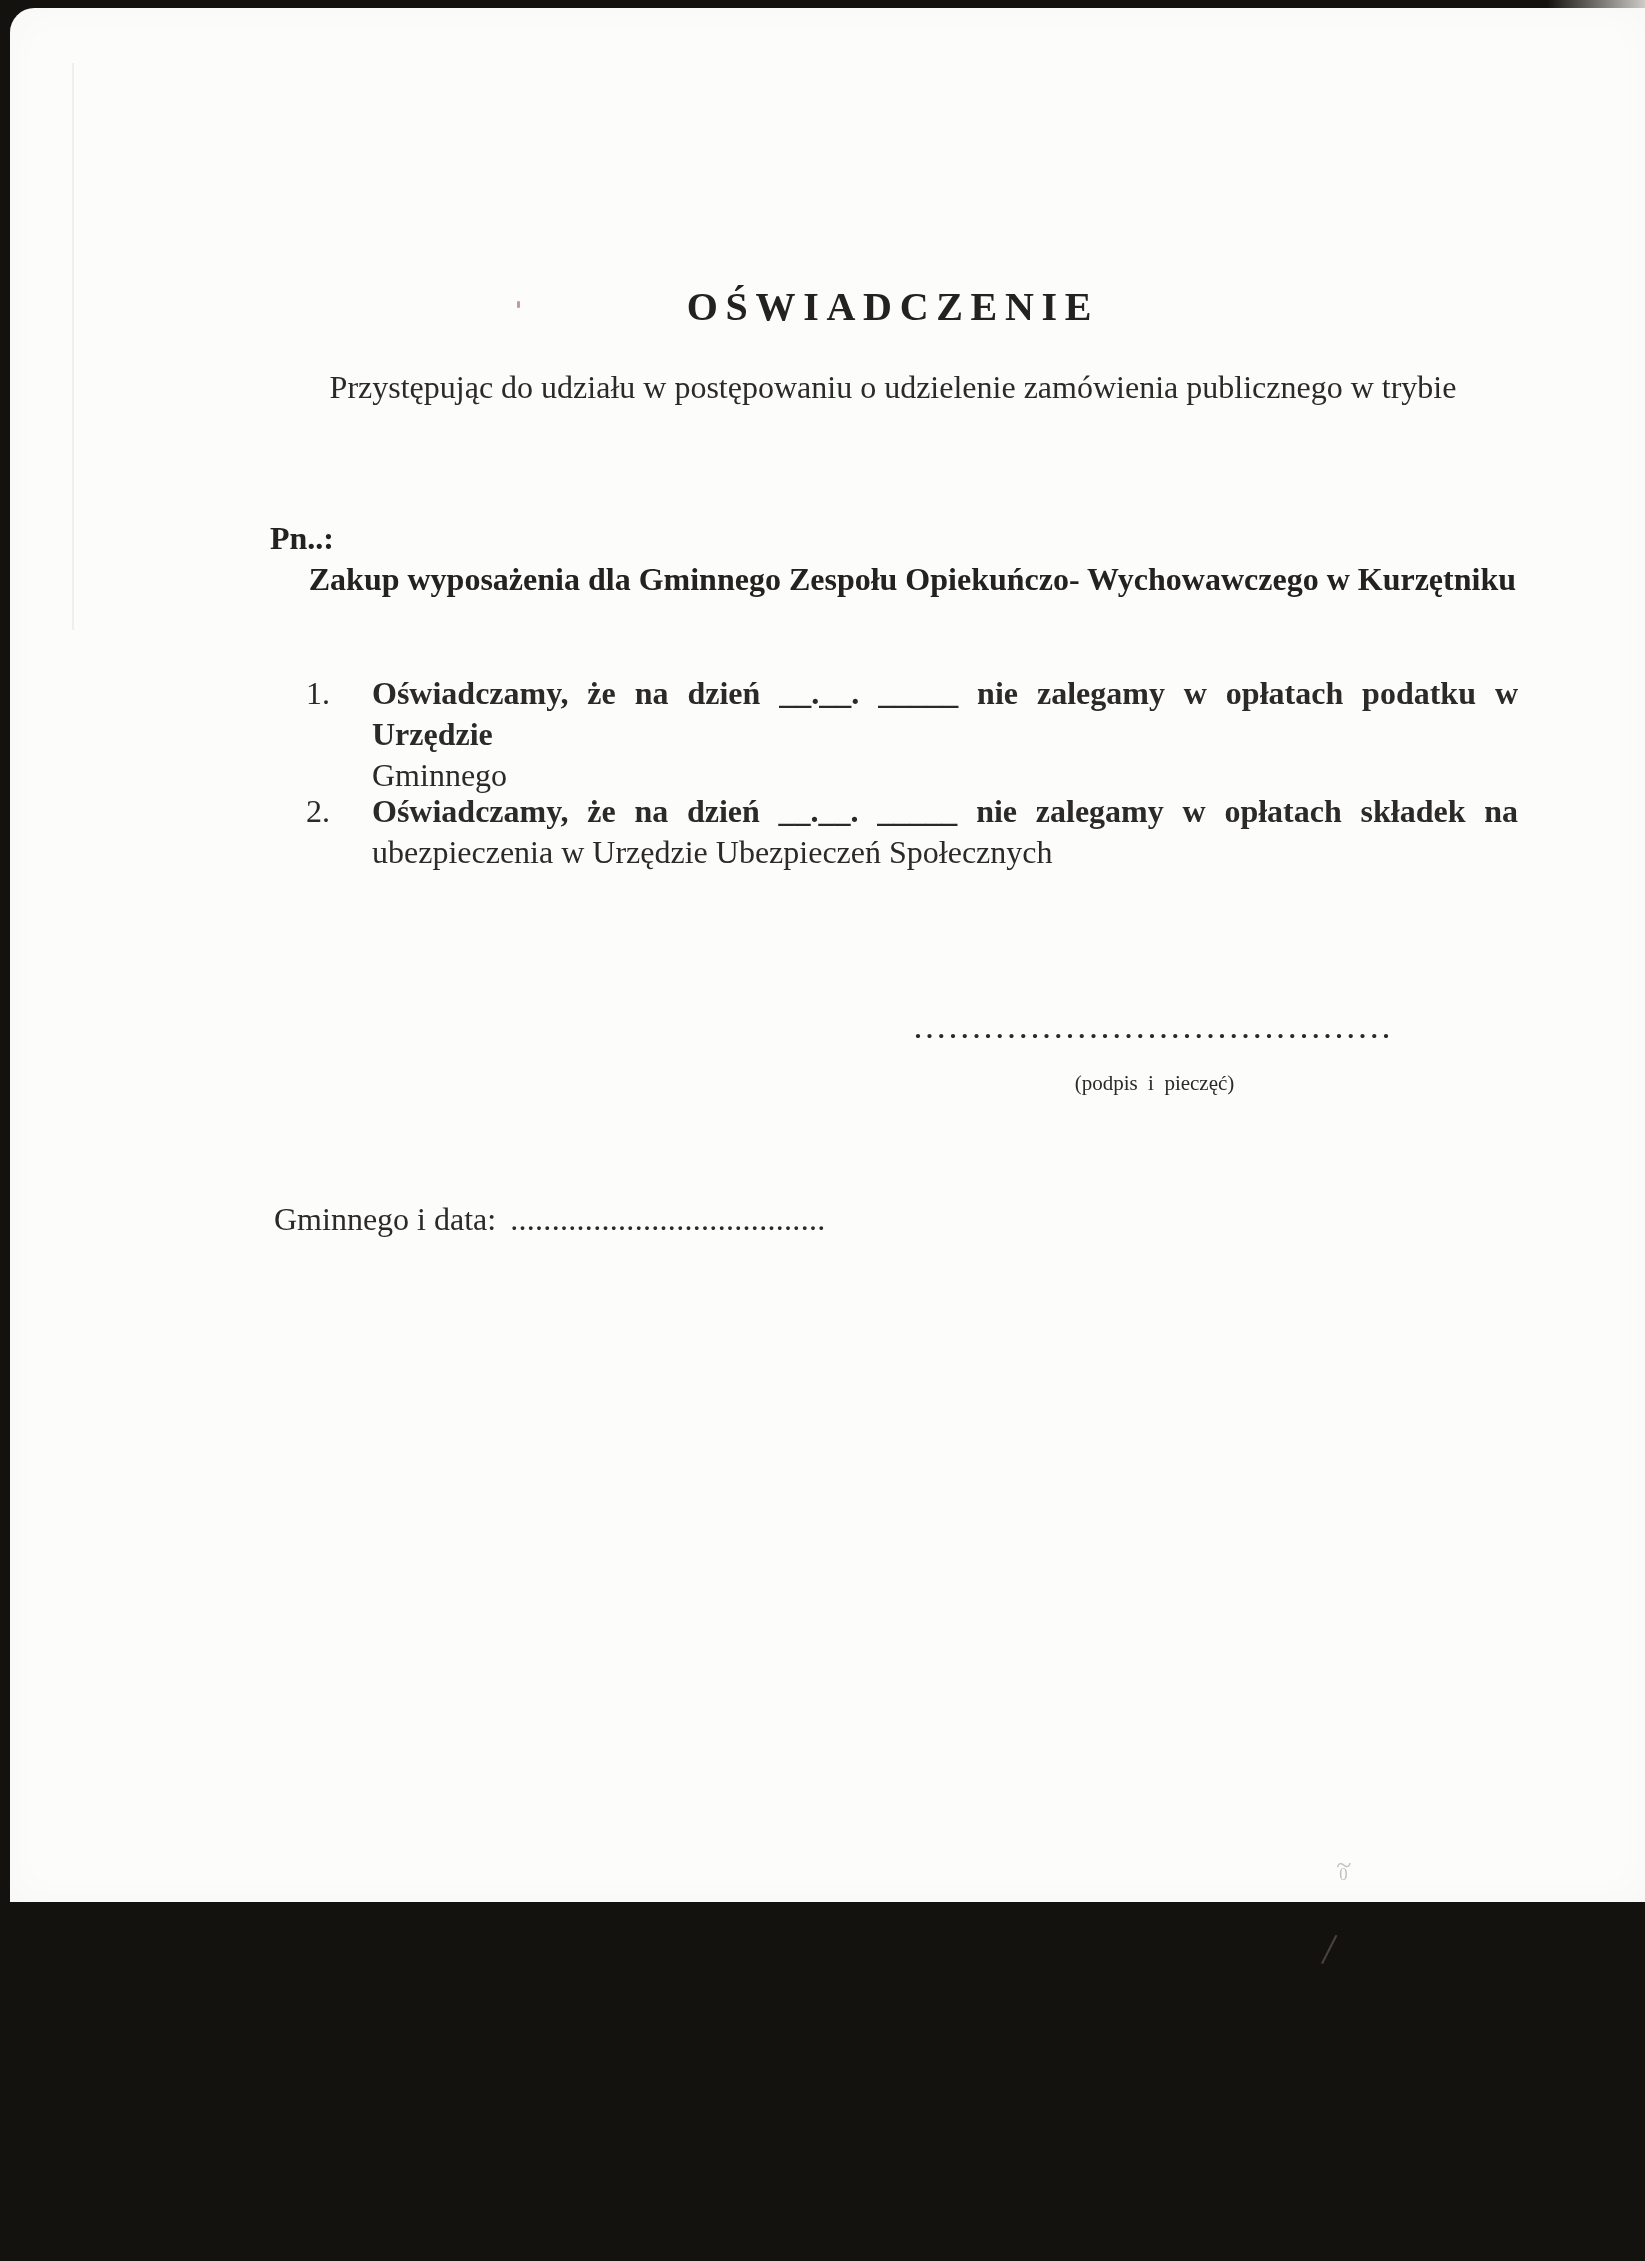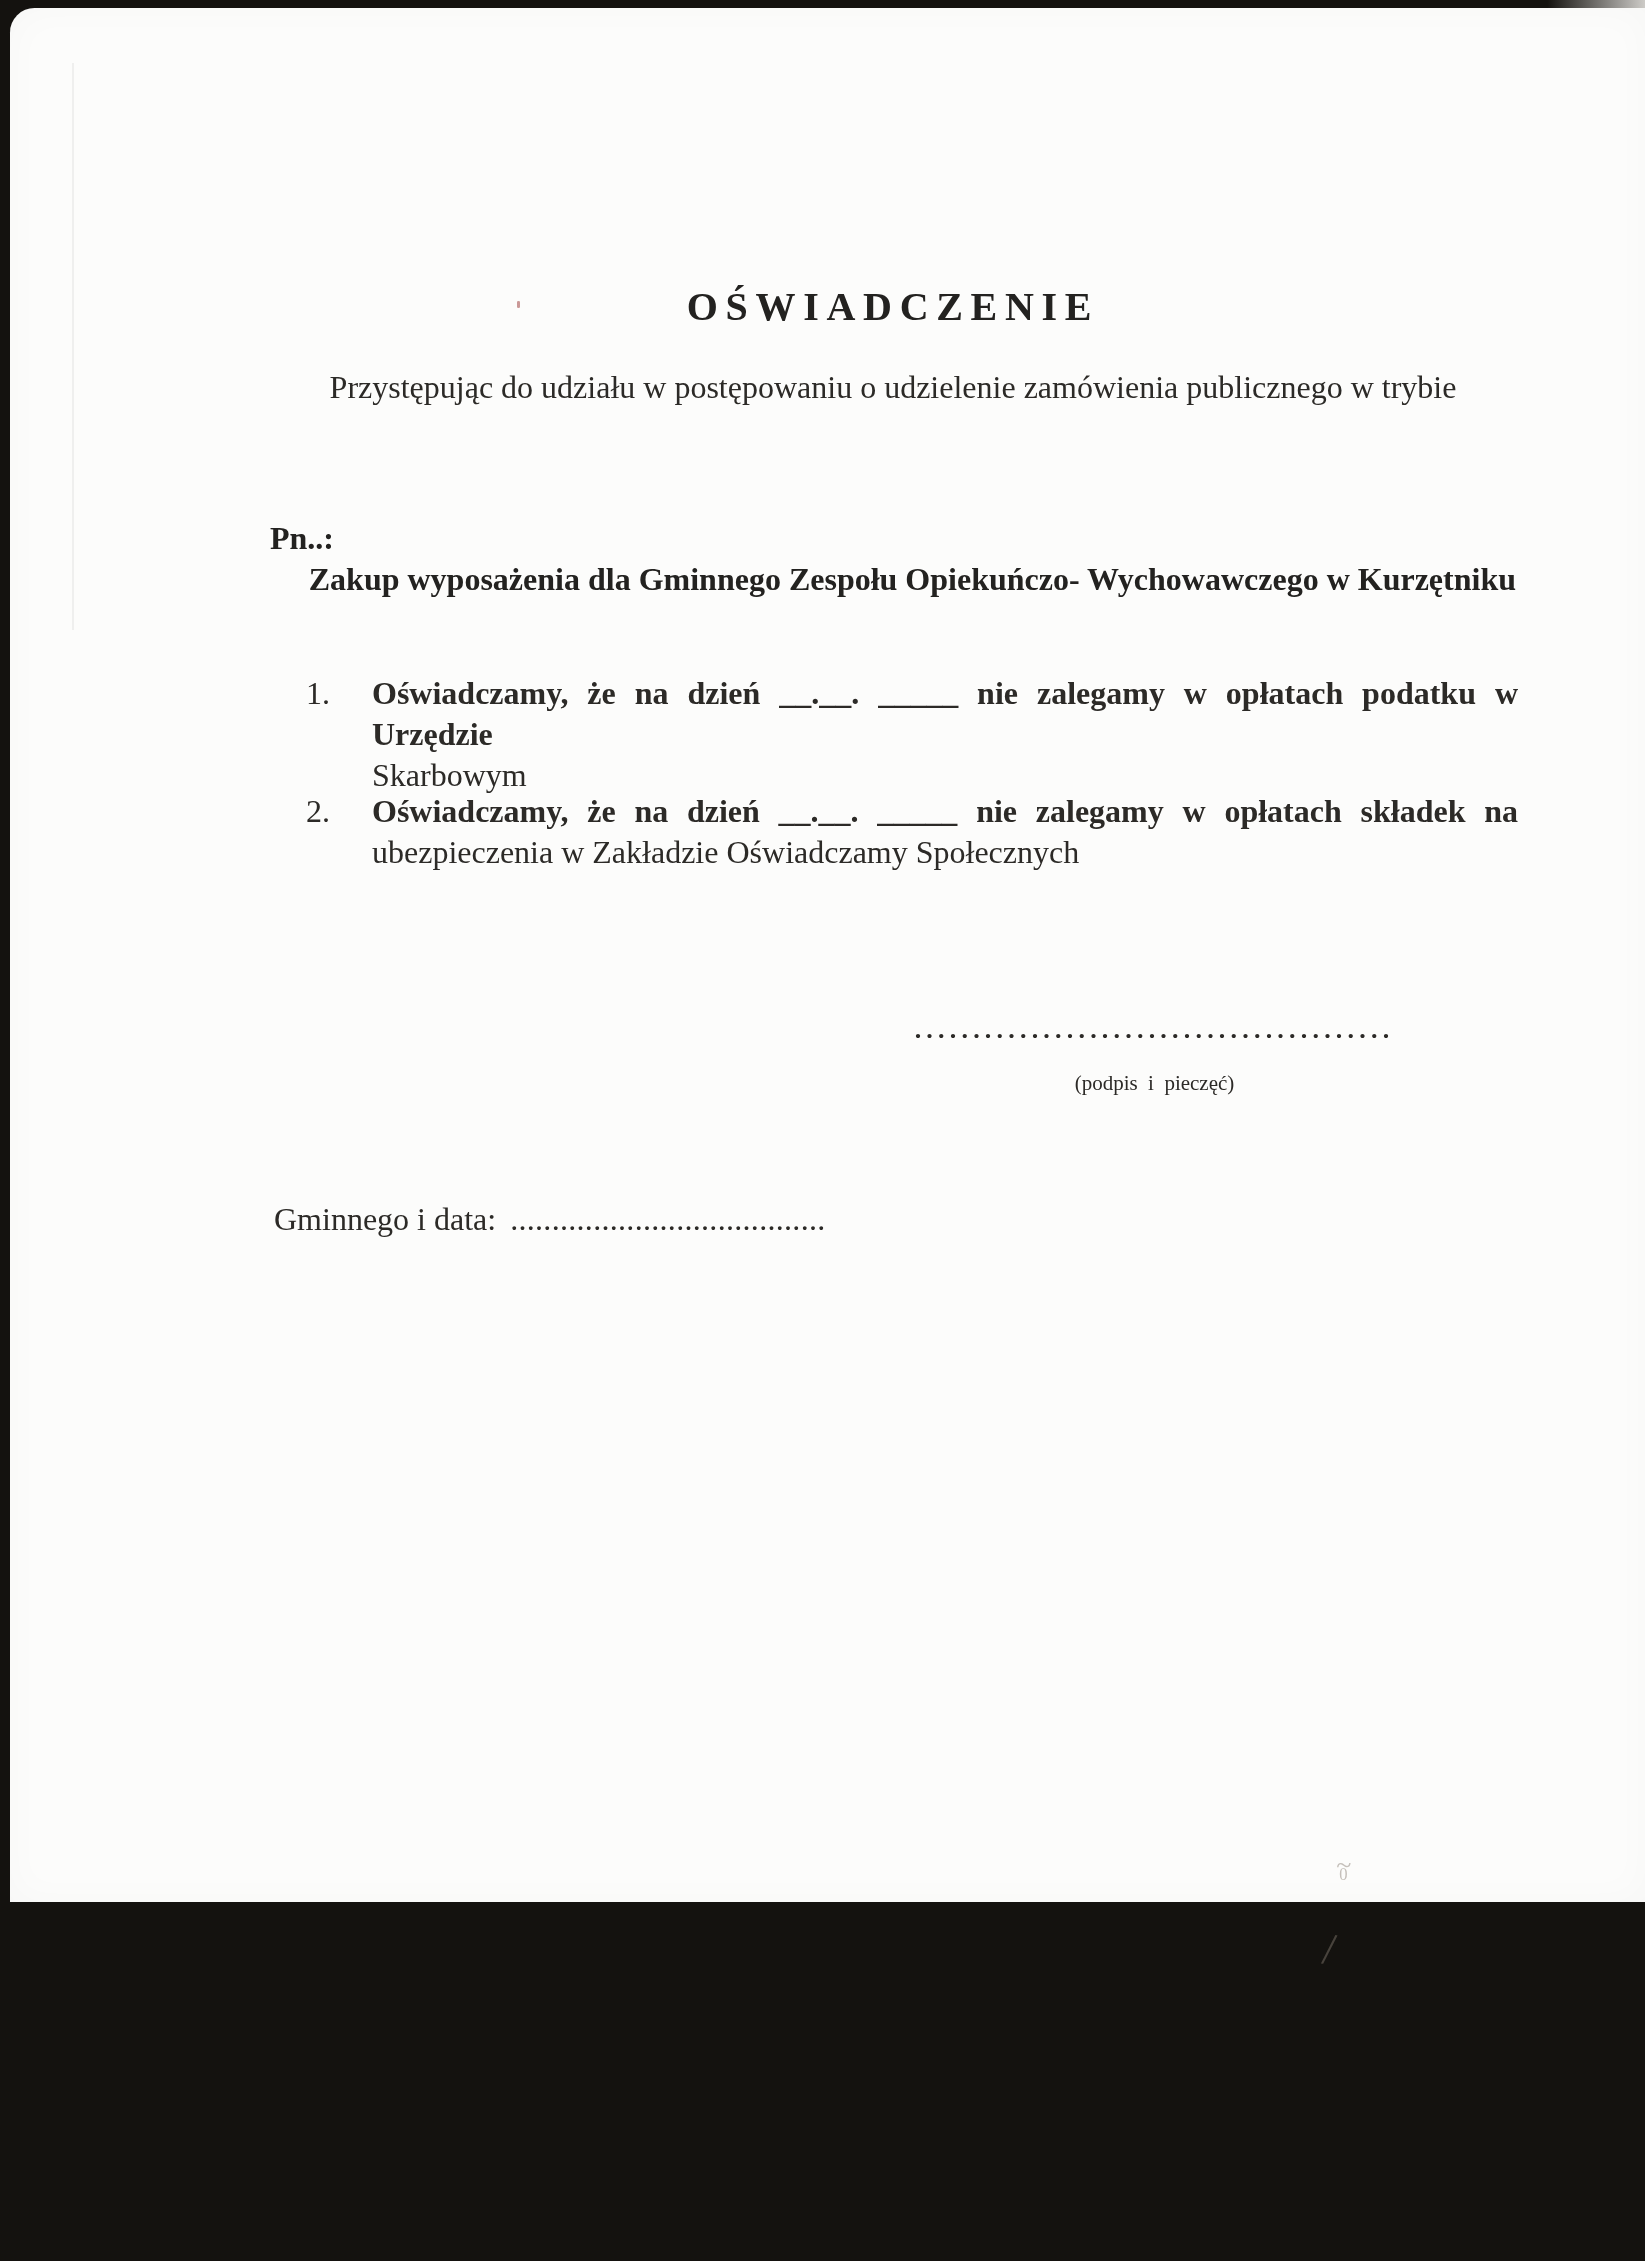--- a/index.html
+++ b/index.html
@@ -121,29 +121,29 @@
     <div class="line">Przystępując do udziału w postępowaniu o udzielenie zamówienia publicznego w trybie</div>
   </div>
 
   <div class="subject-label">Pn..:</div>
   <div class="subject">Zakup wyposażenia dla Gminnego Zespołu Opiekuńczo- Wychowawczego w Kurzętniku</div>
 
   <div class="list-item first txt">
     <div class="item-number">1.</div>
     <div class="item-text">
       <div class="jline">Oświadczamy, że na dzień __.__. _____ nie zalegamy w opłatach podatku w Urzędzie</div>
-      <div>Skarbowym</div>
+      <div>Gminnego</div>
     </div>
   </div>
 
   <div class="list-item second txt">
     <div class="item-number">2.</div>
     <div class="item-text">
       <div class="jline">Oświadczamy, że na dzień __.__. _____ nie zalegamy w opłatach składek na</div>
-      <div>ubezpieczenia w Zakładzie Oświadczamy Społecznych</div>
+      <div>ubezpieczenia w Urzędzie Ubezpieczeń Społecznych</div>
     </div>
   </div>
 
   <div class="signature">
     <div class="sig-dots">.........................................</div>
     <div class="sig-caption">(podpis i pieczęć)</div>
   </div>
 
   <div class="place-date txt">
     <span>Gminnego i data:</span><span class="pd-dots">......................................</span>

